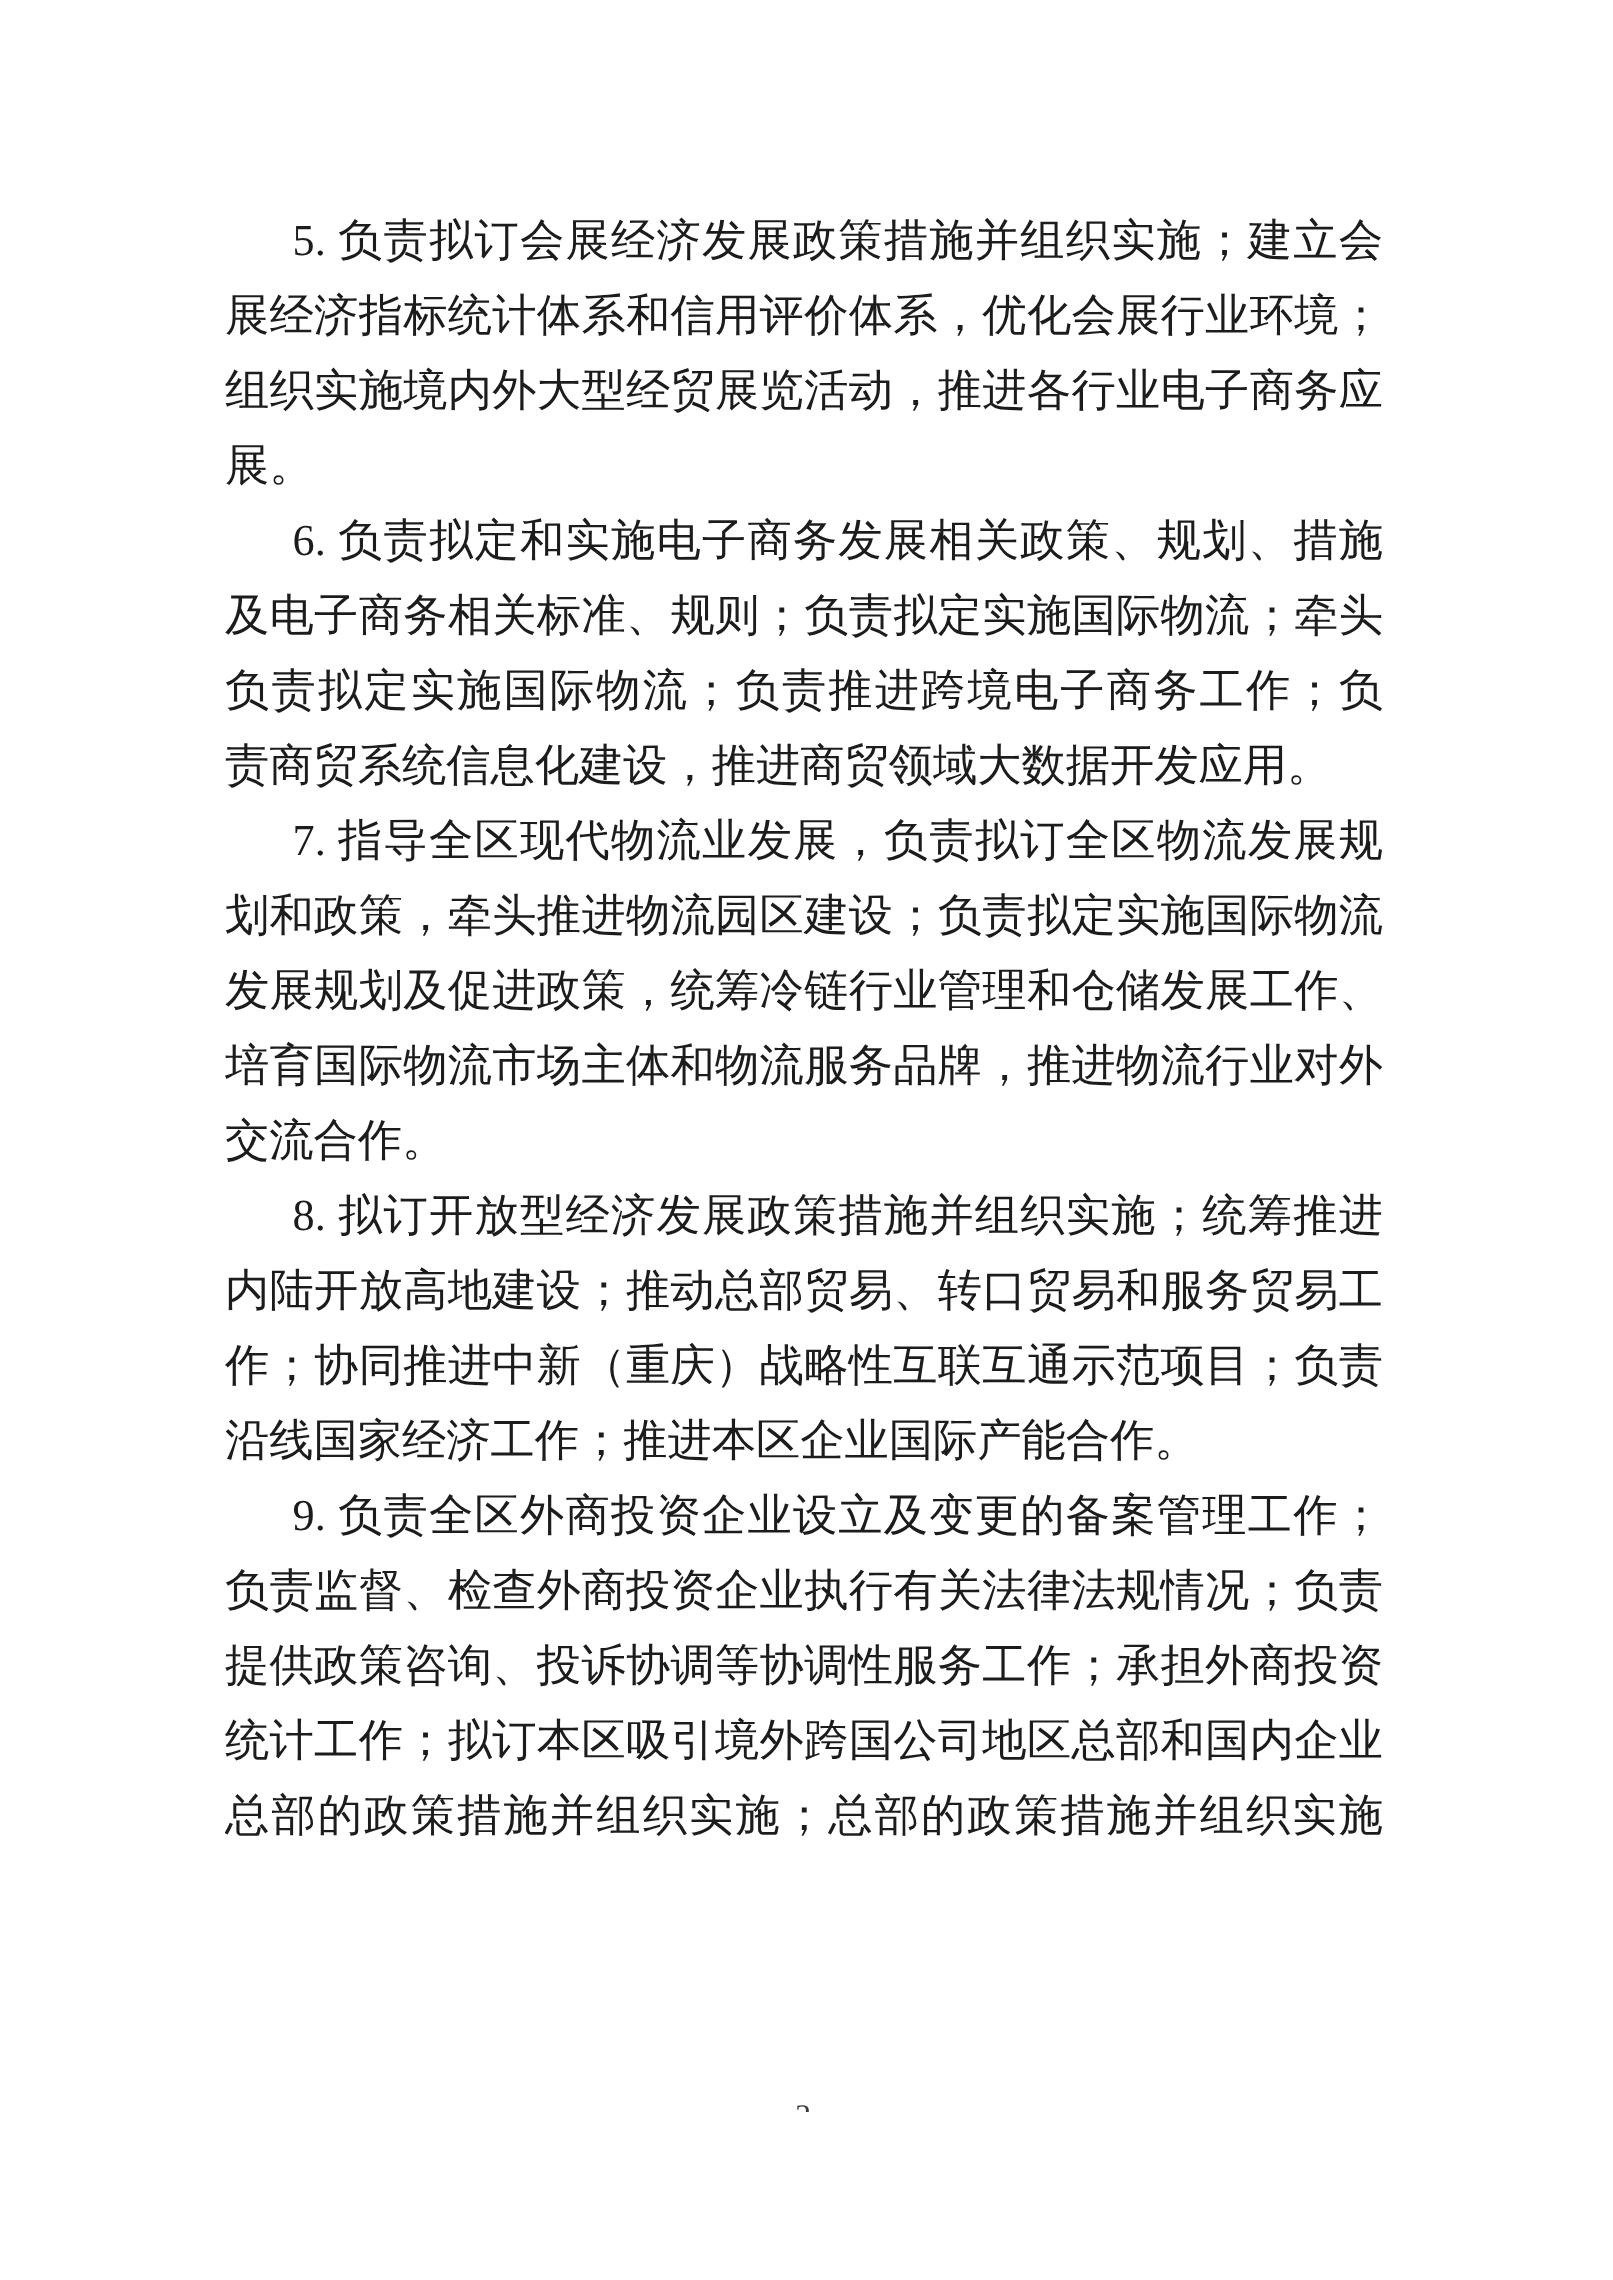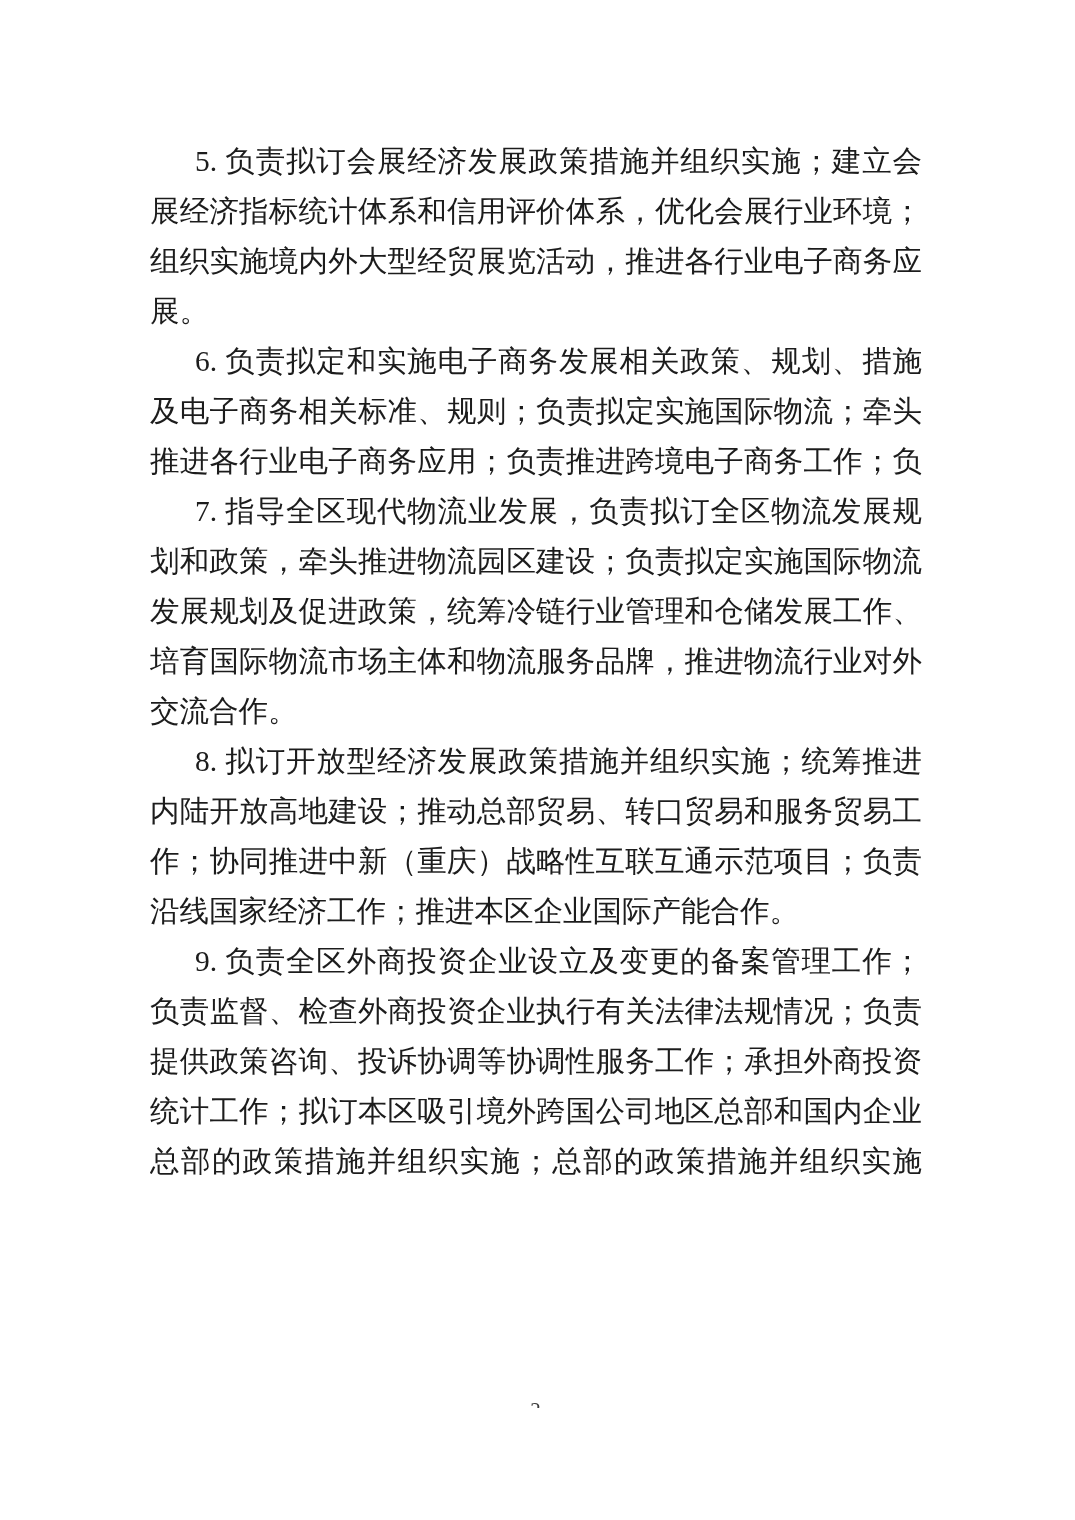--- a/index.html
+++ b/index.html
@@ -63,21 +63,22 @@
   <div class="text-block">
       <div class="paragraph">
         <div class="line first-line">5. 负责拟订会展经济发展政策措施并组织实施；建立会</div>
         <div class="line">展经济指标统计体系和信用评价体系，优化会展行业环境；</div>
         <div class="line">组织实施境内外大型经贸展览活动，推进各行业电子商务应用</div>
         <div class="line final-line">展。</div>
       </div>
       <div class="paragraph">
         <div class="line first-line">6. 负责拟定和实施电子商务发展相关政策、规划、措施</div>
         <div class="line">及电子商务相关标准、规则；负责拟定实施国际物流；牵头</div>
-        <div class="line">推进各行业电子商务应用；负责推进跨境电子商务工作；负</div>
+        <div class="line">负责拟定实施国际物流；负责推进跨境电子商务工作；负</div>
+        <div class="line final-line">责商贸系统信息化建设，推进商贸领域大数据开发应用。</div>
       </div>
       <div class="paragraph">
         <div class="line first-line">7. 指导全区现代物流业发展，负责拟订全区物流发展规</div>
         <div class="line">划和政策，牵头推进物流园区建设；负责拟定实施国际物流</div>
         <div class="line">发展规划及促进政策，统筹冷链行业管理和仓储发展工作、</div>
         <div class="line">培育国际物流市场主体和物流服务品牌，推进物流行业对外</div>
         <div class="line final-line">交流合作。</div>
       </div>
       <div class="paragraph">
         <div class="line first-line">8. 拟订开放型经济发展政策措施并组织实施；统筹推进</div>

